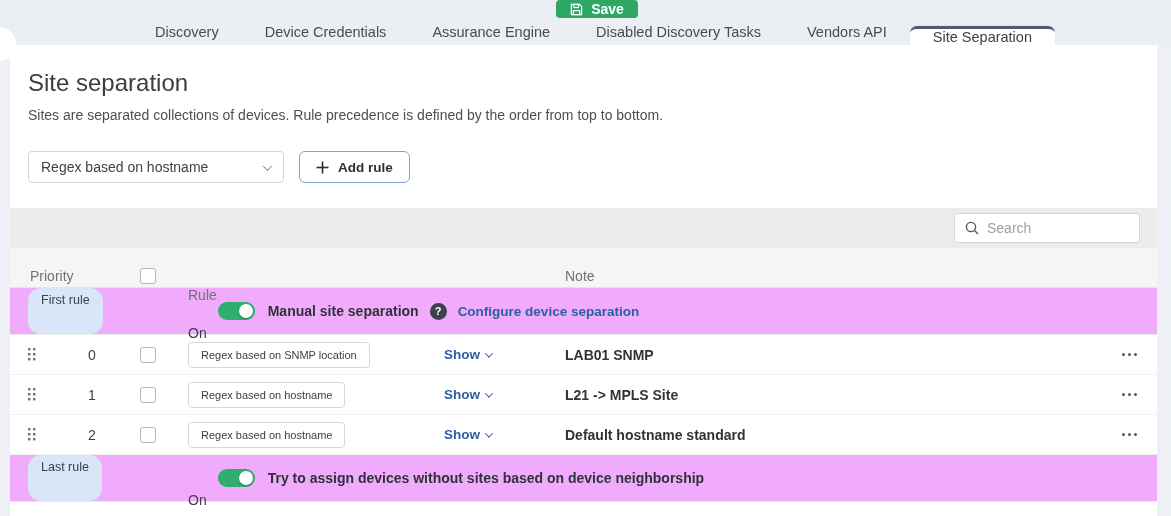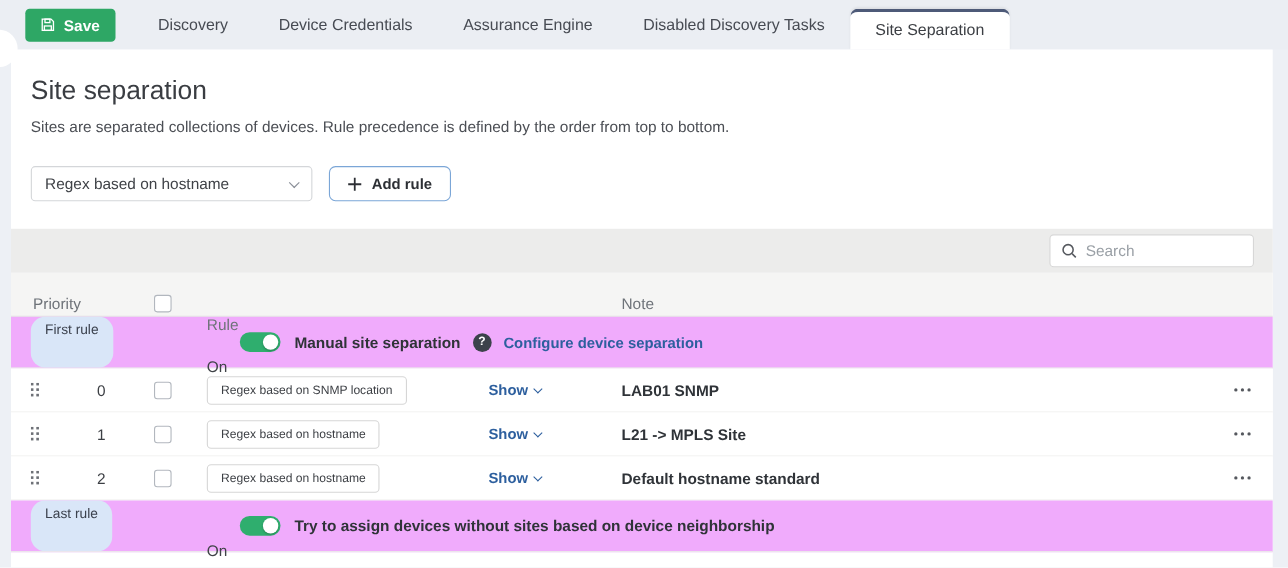--- a/index.html
+++ b/index.html
@@ -9,21 +9,21 @@
     background:#edf0f5;
     position:relative;
     overflow:hidden;
     color:#3c3f44;
   }
 
   
   .tabbar {
     position:absolute; top:0; left:0; right:0; height:45px;
     background:#ebeef3;
-    display:flex; align-items:center;
+    display:flex; align-items:center;flex-direction:column;
   }
   .drawer-bump {
     position:absolute; left:-18px; top:27px; width:34px; height:34px;
     background:#fff; border-radius:50%;
   }
   .save-btn {
     margin-left:23px; height:30px; padding:0 14px;
     background:#2ea765; border:none; border-radius:4px;
     color:#fff; font-size:14px; font-weight:700;
     display:flex; align-items:center; gap:8px; cursor:pointer;
@@ -175,20 +175,23 @@
         <span>Discovery</span>
       </div>
     <div class="tab">
         <span>Device Credentials</span>
       </div>
     <div class="tab">
         <span>Assurance Engine</span>
       </div>
     <div class="tab">
         <span>Disabled Discovery Tasks</span>
+      </div>
+    <div class="tab">
+        <span>Vendors API</span>
       </div>
     <div class="tab active">
         <span>Site Separation</span>
       </div>
 
   </div>
 </div>
 
 <div class="panel">
 

